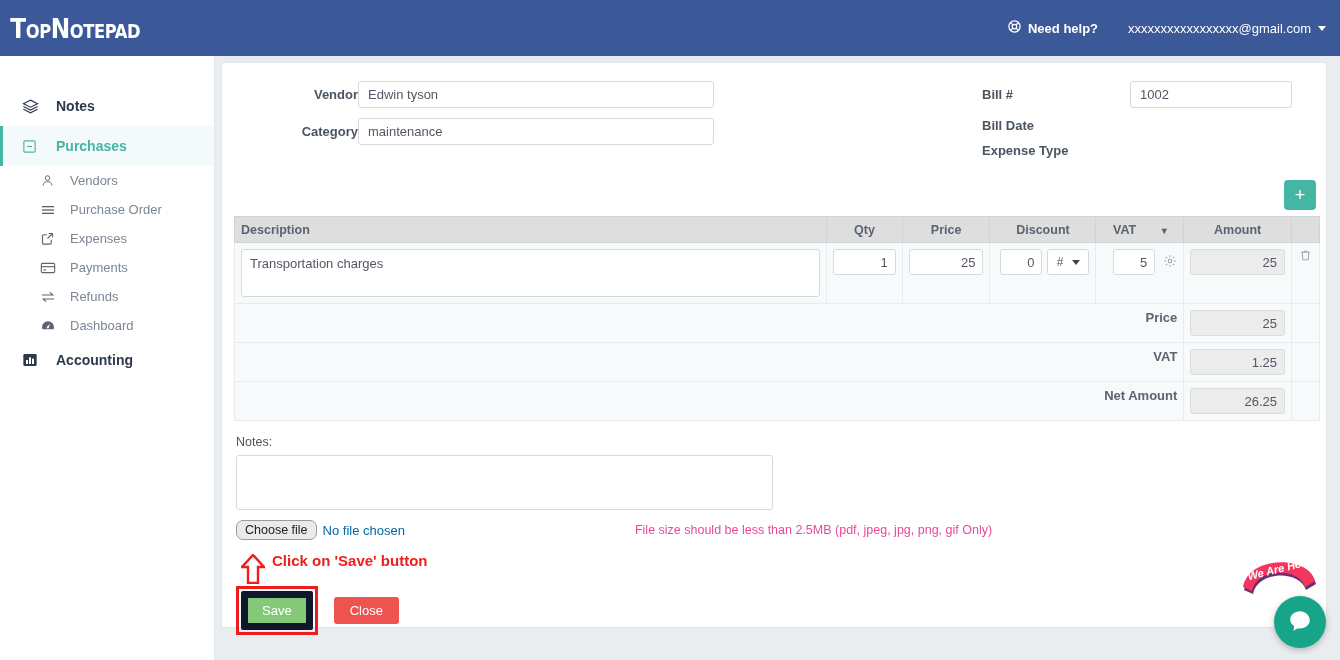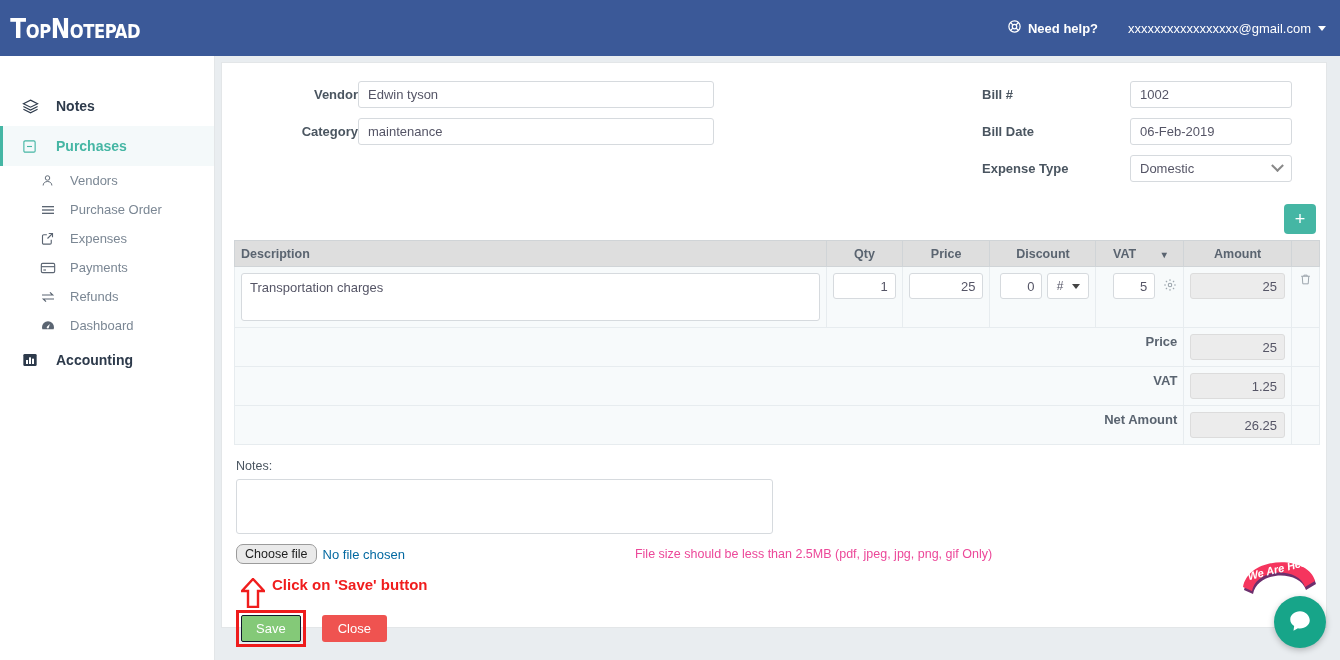--- a/index.html
+++ b/index.html
@@ -164,21 +164,21 @@
     position: absolute; left: 50px; top: 6px;
     color: #f01d1d; font-weight: bold; font-size: 15px;
   }
   .arrow-up {
     position: absolute; left: 19px; top: 8px; width: 24px; height: 30px;
   }
   .btnrow { position: absolute; left: 14px; top: 40px; display: flex; align-items: center; }
   .save-hl { border: 3px solid #ee1c1c; padding: 2px; }
   .btn-save {
     background: #84c978; color: #fff; font-size: 13px;
-    padding: 5px 14px; border: 1px solid #0f172a; border-radius: 2px;
+    padding: 5px 14px; border: 7px solid #0f172a; border-radius: 2px;
   }
   .btn-close {
     background: #ef5350; color: #fff; font-size: 13px;
     padding: 6px 16px; border-radius: 3px; margin-left: 16px;
   }
 
   
   .chat-wrap { position: absolute; right: 14px; bottom: 12px; width: 100px; height: 100px; }
   .chat-btn {
     position: absolute; right: 0; bottom: 0; width: 52px; height: 52px;
@@ -333,28 +333,23 @@
       </div>
     </div>
 
     <div class="col-right">
       <div class="field">
         <div class="flabel">Bill #</div>
         <div class="fctl">1002</div>
       </div>
       <div class="field">
         <div class="flabel">Bill Date</div>
-        <div class="fctl">06-Feb-2019</div>
       </div>
       <div class="field">
         <div class="flabel">Expense Type</div>
-        <div class="fctl selctl">
-          <span>Domestic</span>
-          <span class="chev"></span>
-        </div>
       </div>
     </div>
   </div>
 
   <div class="addwrap">
     <div class="addbtn">+</div>
   </div>
 
   <div class="tblwrap">
     <table class="items">

